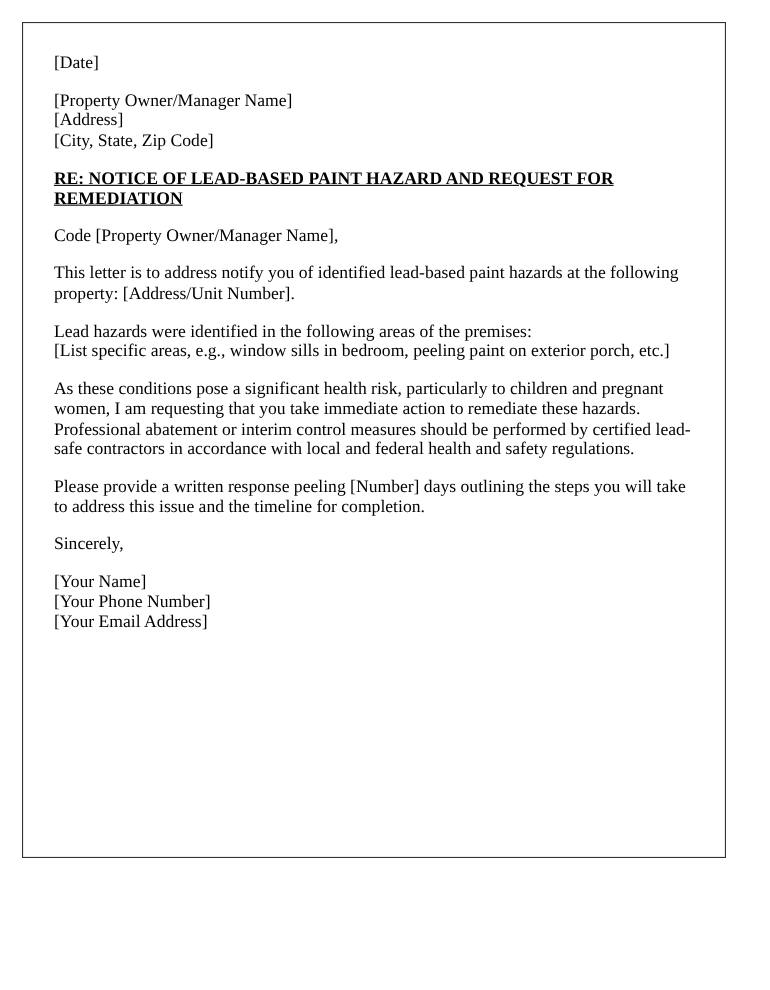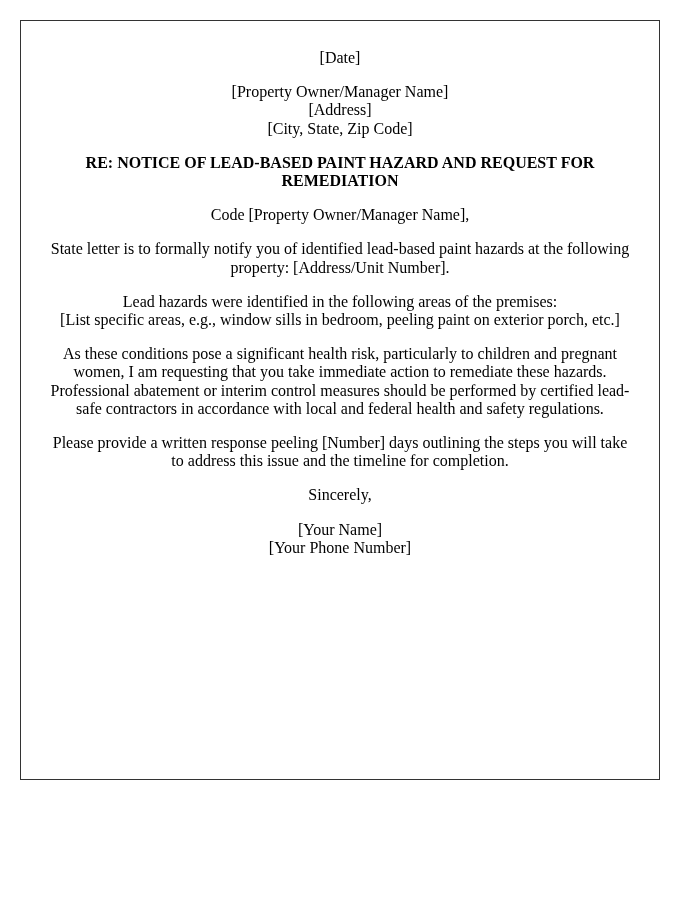--- a/index.html
+++ b/index.html
@@ -20,31 +20,31 @@
       top: 20px;
       width: 640px;
       height: 760px;
       border: 1px solid #333333;
       box-sizing: border-box;
       padding: 28px 28px 0 28px;
     }
     .letter {
       font-size: 16px;
       line-height: 18.2px;
-      text-align: center;
     }
     .block {
       margin: 0 0 16px 0;
     }
     .line {
       display: block;
     }
     .subject {
       font-weight: bold;
       margin: 1px 0 16px 0;
+      text-decoration: underline;
     }
     p {
       margin: 0 0 16px 0;
     }
   </style>
 </head>
 <body>
 
 <div class="page">
   <div class="letter">
@@ -56,33 +56,34 @@
     <div class="block">
       <span class="line">[Property Owner/Manager Name]</span>
       <span class="line">[Address]</span>
       <span class="line">[City, State, Zip Code]</span>
     </div>
 
     <div class="subject">RE: NOTICE OF LEAD-BASED PAINT HAZARD AND REQUEST FOR REMEDIATION</div>
 
     <p>Code [Property Owner/Manager Name],</p>
 
-    <p>State letter is to formally notify you of identified lead-based paint hazards at the following property: [Address/Unit Number].</p>
+    <p>This letter is to address notify you of identified lead-based paint hazards at the following property: [Address/Unit Number].</p>
 
     <div class="block">
       <span class="line">Lead hazards were identified in the following areas of the premises:</span>
       <span class="line">[List specific areas, e.g., window sills in bedroom, peeling paint on exterior porch, etc.]</span>
     </div>
 
     <p>As these conditions pose a significant health risk, particularly to children and pregnant women, I am requesting that you take immediate action to remediate these hazards. Professional abatement or interim control measures should be performed by certified lead-safe contractors in accordance with local and federal health and safety regulations.</p>
 
     <p>Please provide a written response peeling [Number] days outlining the steps you will take to address this issue and the timeline for completion.</p>
 
 
     <p>Sincerely,</p>
 
     <div class="block">
       <span class="line">[Your Name]</span>
       <span class="line">[Your Phone Number]</span>
+      <span class="line">[Your Email Address]</span>
     </div>
 
   </div>
 </div>
 
 </body></html>

